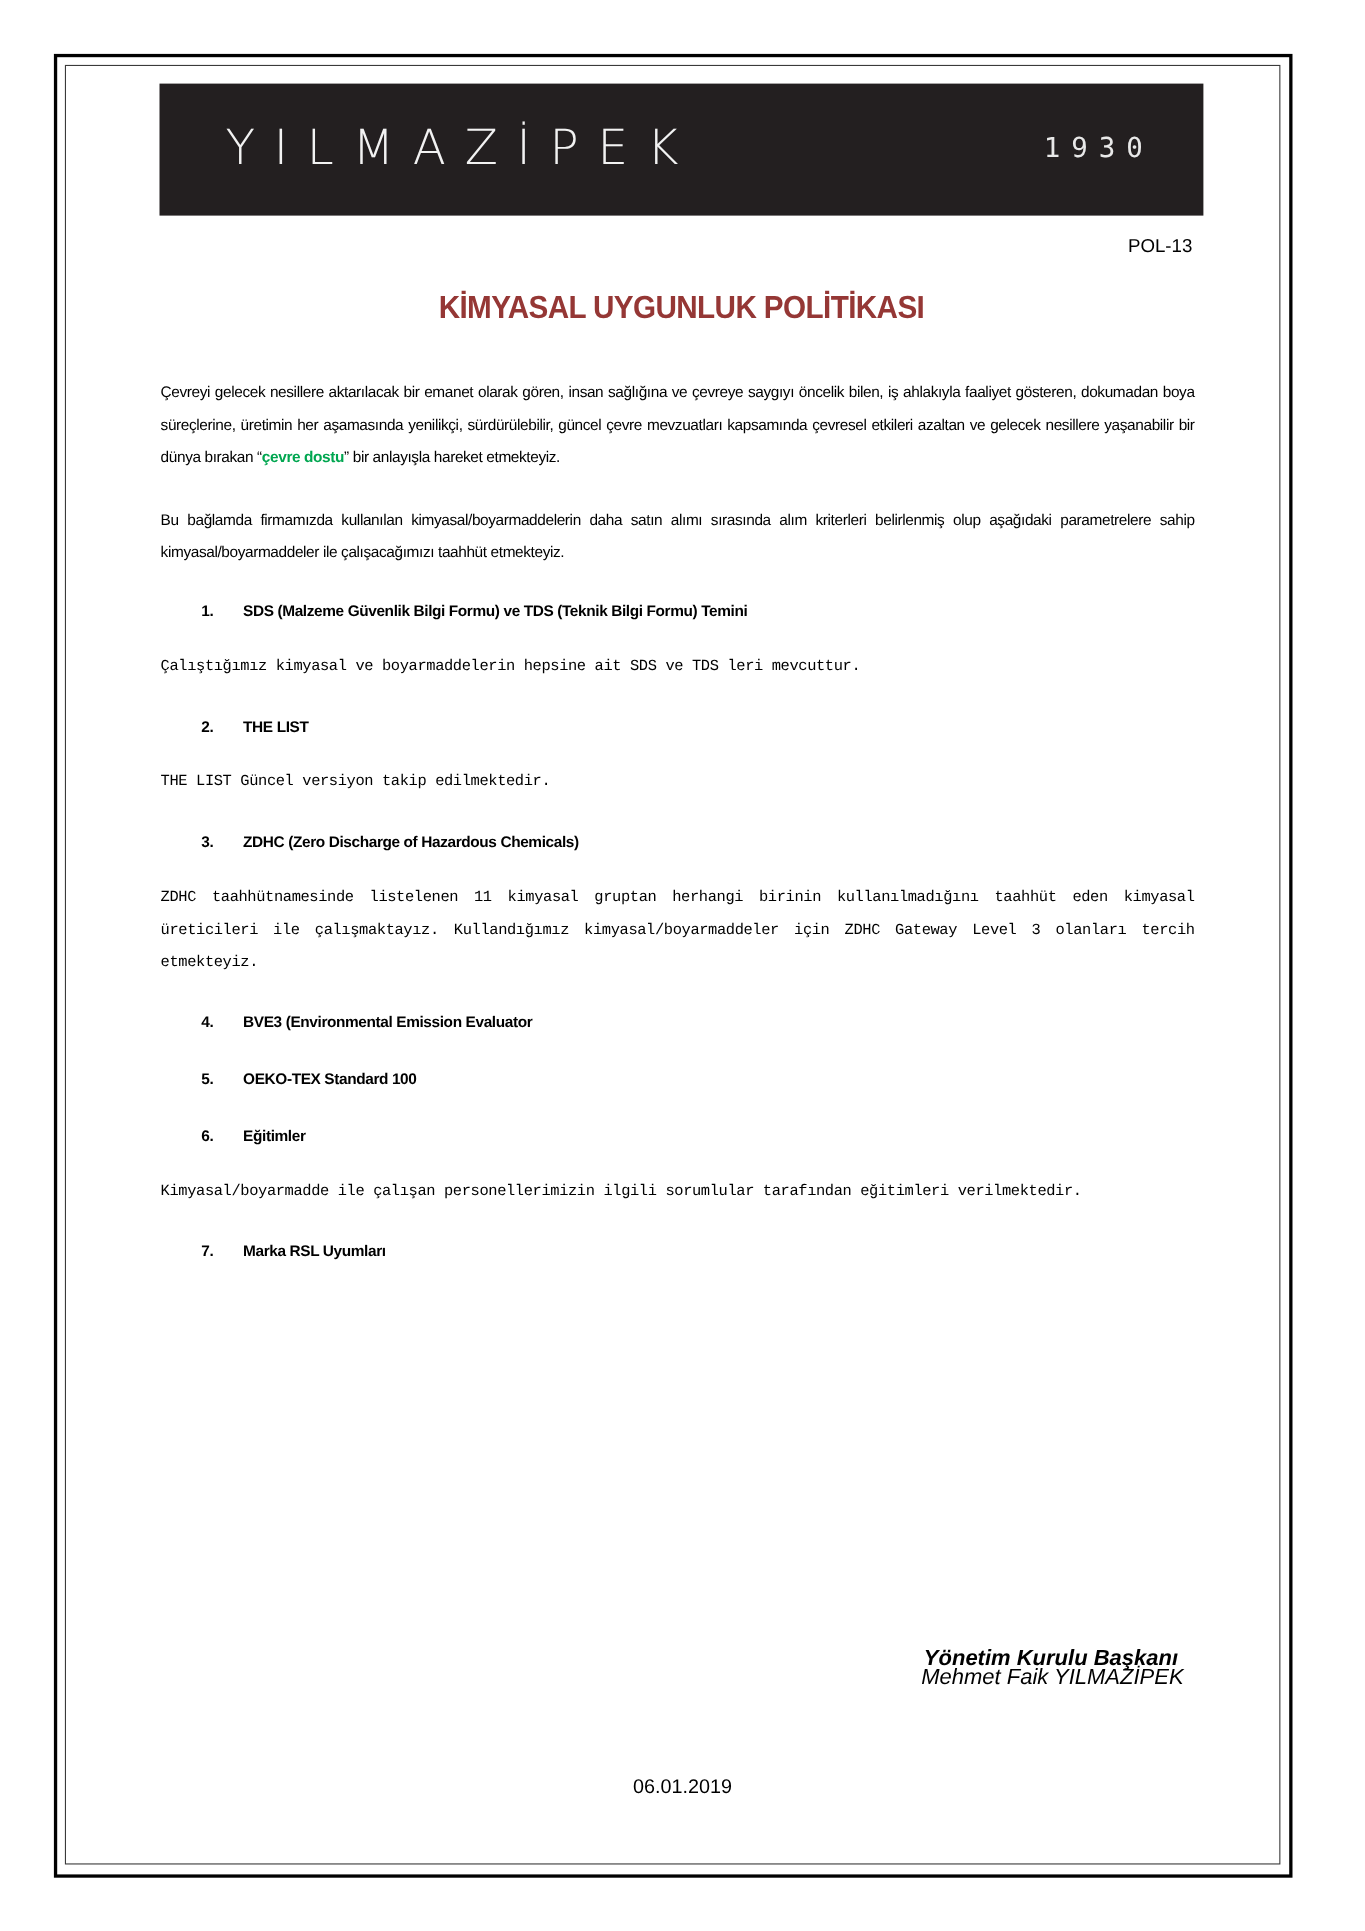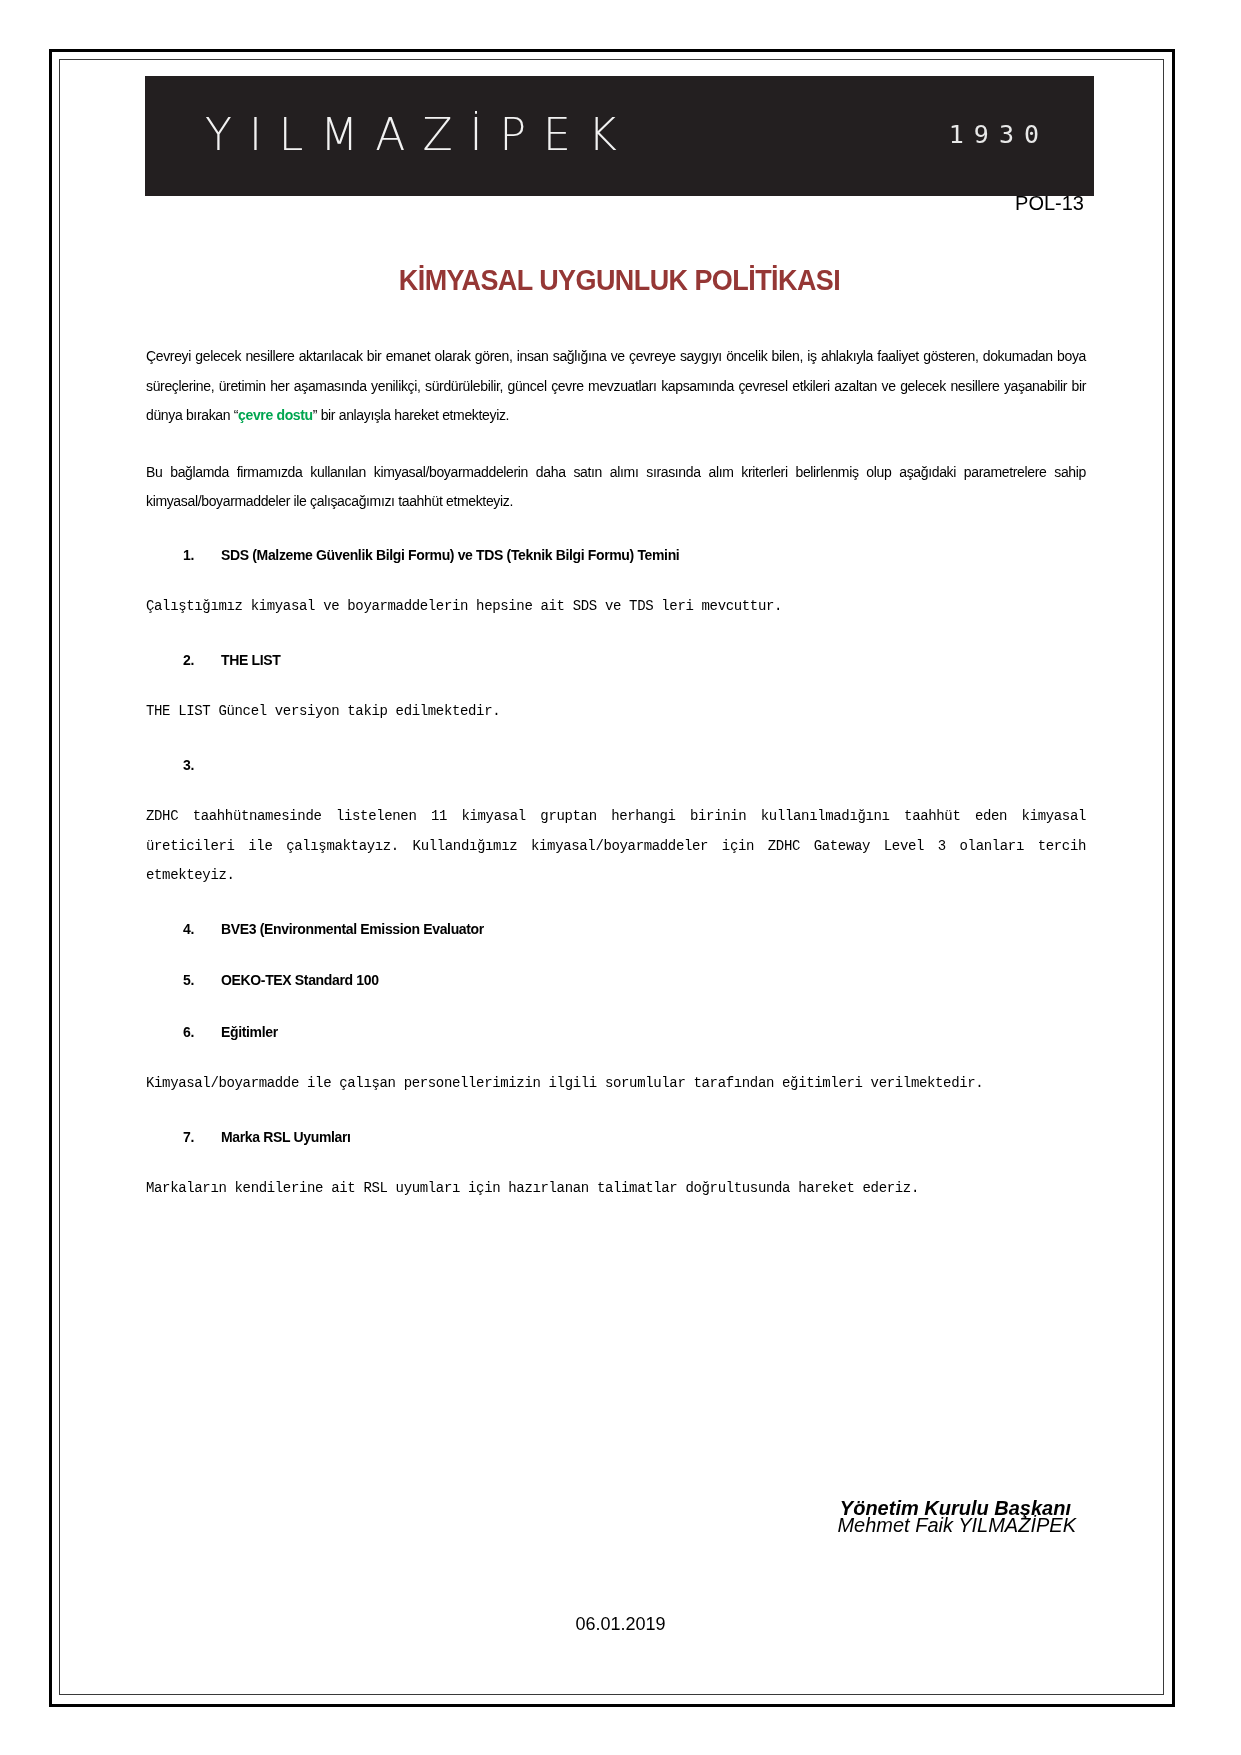--- a/index.html
+++ b/index.html
@@ -11,21 +11,21 @@
                  border: 1.5px solid #3a3a3a; }
   .logo-bar { position: absolute; left: 145px; top: 76px; width: 949px; height: 120px;
               background: #231f20; }
   .logo-name { position: absolute; left: 60px; top: 34px; color: #f2f2f2;
                font-family: "DejaVu Sans", sans-serif; font-weight: 300;
                font-size: 44px; letter-spacing: 17px; line-height: 50px;
                -webkit-text-stroke: 0; font-stretch: normal; }
   .logo-year { position: absolute; right: 45px; top: 44px; color: #e8e8e8;
                font-family: "DejaVu Sans Mono", monospace; font-size: 25px; letter-spacing: 10px;
                line-height: 30px; margin-left: 32px; }
-  .doc-code { position: absolute; right: 157px; top: 191px; font-size: 20px; line-height: 24px; }
+  .doc-code { position: absolute; right: 157px; top: 212px; font-size: 17px; line-height: 24px; }
   .title { position: absolute; left: 145px; width: 949px; top: 262px; text-align: center;
            color: #953735; font-weight: bold; font-size: 29px; line-height: 36px;
            letter-spacing: -0.6px; transform: scaleX(0.93); transform-origin: center; }
   .content { position: absolute; left: 146px; width: 940px; top: 342px; font-size: 14px;
              line-height: 29.5px; letter-spacing: -0.35px; }
   .content p { margin: 0; text-align: justify; }
   .p1 { margin-bottom: 27px !important; }
   .p2 { margin-bottom: 24px !important; }
   .green { color: #00a650; font-weight: bold; }
   .item { font-weight: bold; display: flex; margin: 0 0 22px 0; }
@@ -64,20 +64,21 @@
   <p class="body-text">Çalıştığımız kimyasal ve boyarmaddelerin hepsine ait SDS ve TDS leri mevcuttur.</p>
 
   <div class="item">
     <span class="item-num">2.</span>
     <span>THE LIST</span>
   </div>
   <p class="body-text">THE LIST Güncel versiyon takip edilmektedir.</p>
 
   <div class="item">
     <span class="item-num">3.</span>
+    <span>ZDHC (Zero Discharge of Hazardous Chemicals)</span>
   </div>
   <p class="body-text">ZDHC taahhütnamesinde listelenen 11 kimyasal gruptan herhangi birinin kullanılmadığını taahhüt eden kimyasal üreticileri ile çalışmaktayız. Kullandığımız kimyasal/boyarmaddeler için ZDHC Gateway Level 3 olanları tercih etmekteyiz.</p>
 
   <div class="item">
     <span class="item-num">4.</span>
     <span>BVE3 (Environmental Emission Evaluator</span>
   </div>
 
   <div class="item">
     <span class="item-num">5.</span>
@@ -87,19 +88,18 @@
   <div class="item">
     <span class="item-num">6.</span>
     <span>Eğitimler</span>
   </div>
   <p class="body-text">Kimyasal/boyarmadde ile çalışan personellerimizin ilgili sorumlular tarafından eğitimleri verilmektedir.</p>
 
   <div class="item">
     <span class="item-num">7.</span>
     <span>Marka RSL Uyumları</span>
   </div>
-  <p class="body-text">Markaların kendilerine ait RSL uyumları için hazırlanan talimatlar doğrultusunda hareket ederiz.</p>
 </div>
 
 <div class="sign sign-title">Yönetim Kurulu Başkanı</div>
 <div class="sign sign-name">Mehmet Faik YILMAZİPEK</div>
 
 <div class="date">06.01.2019</div>
 
 </body></html>

